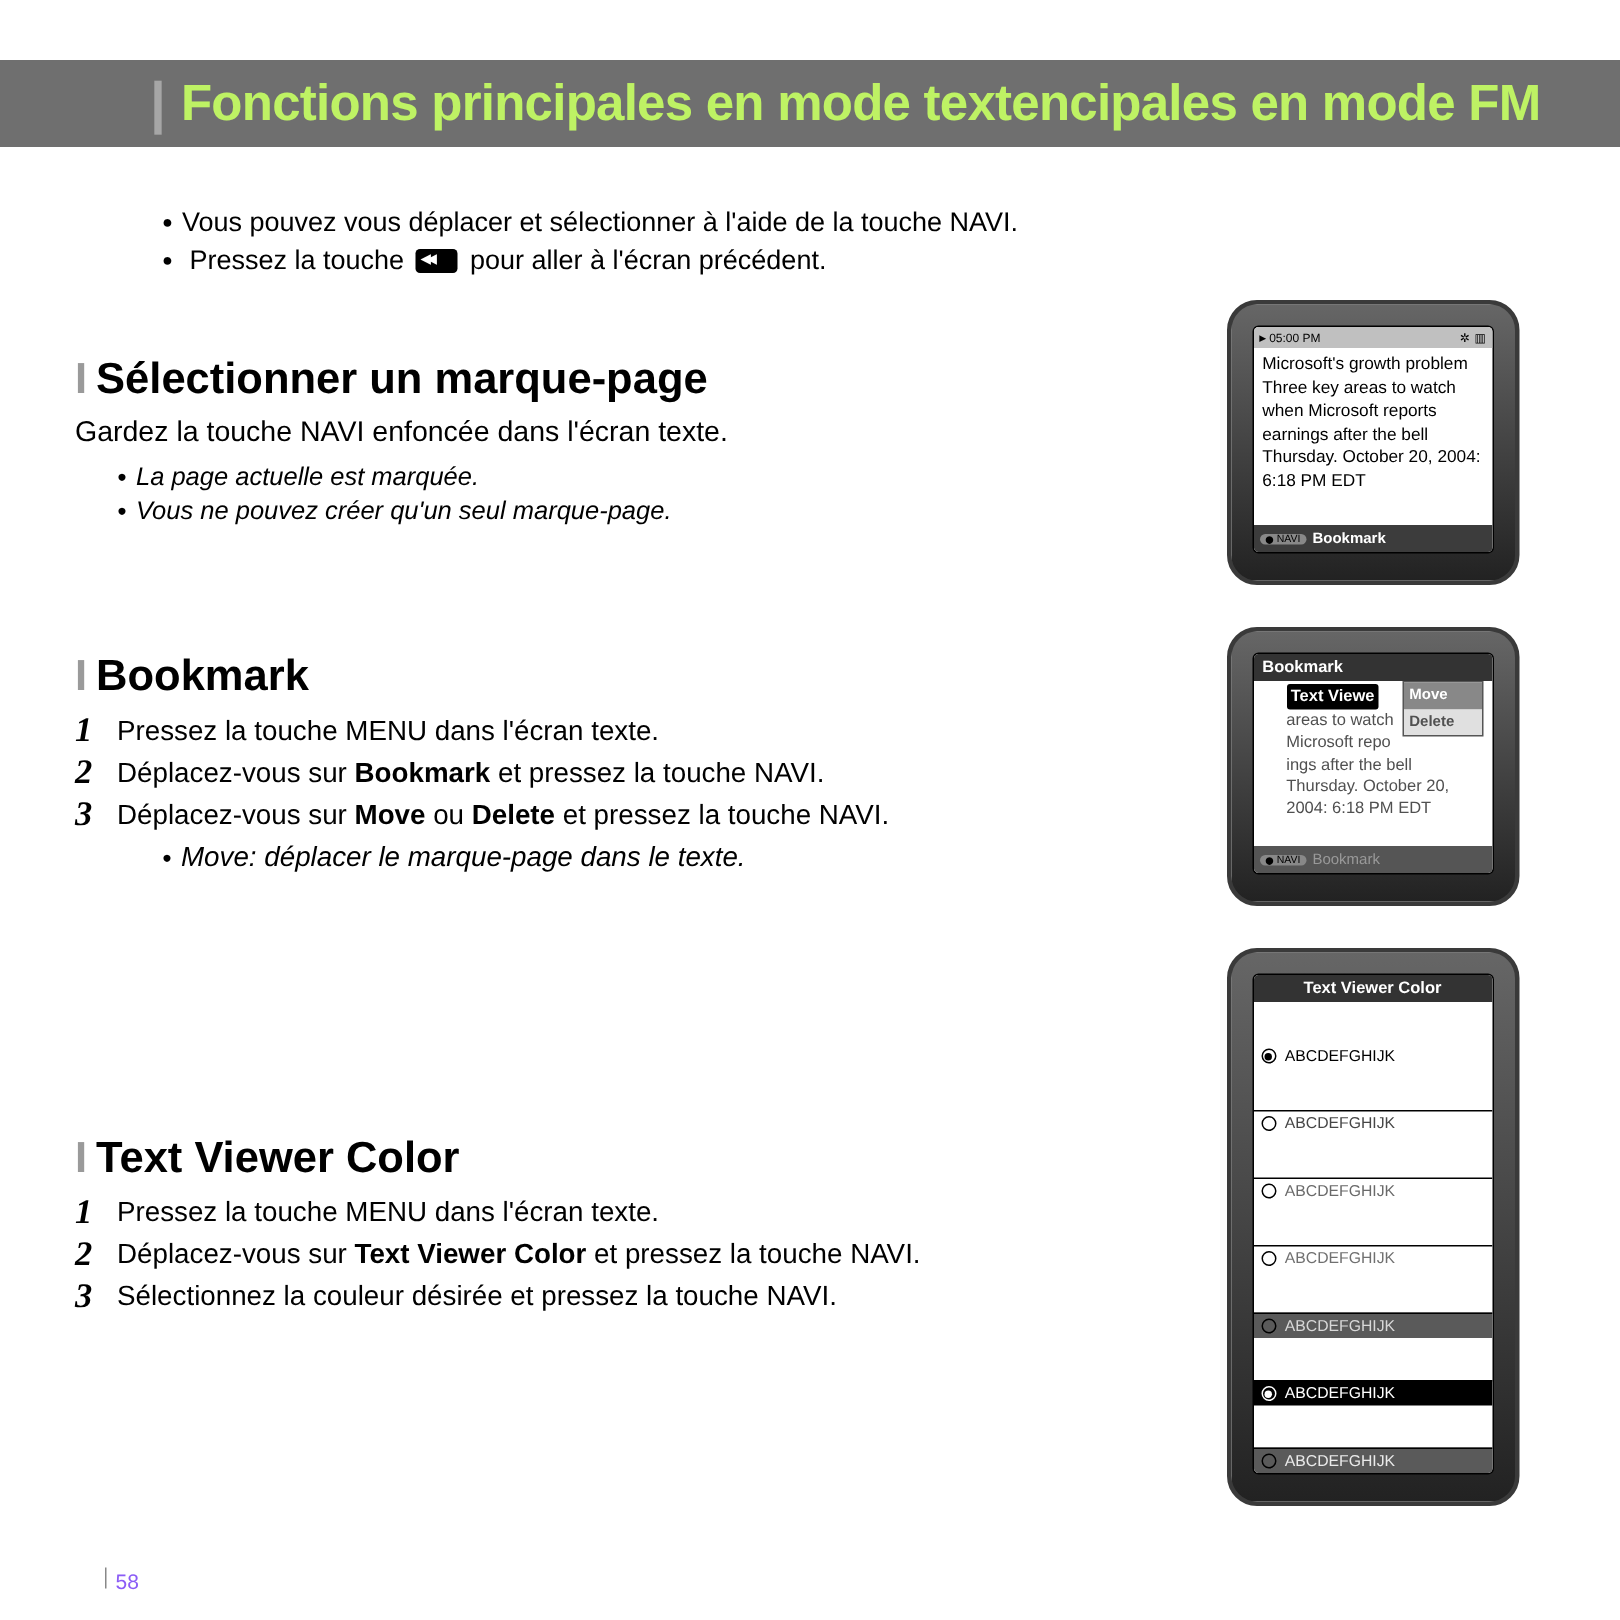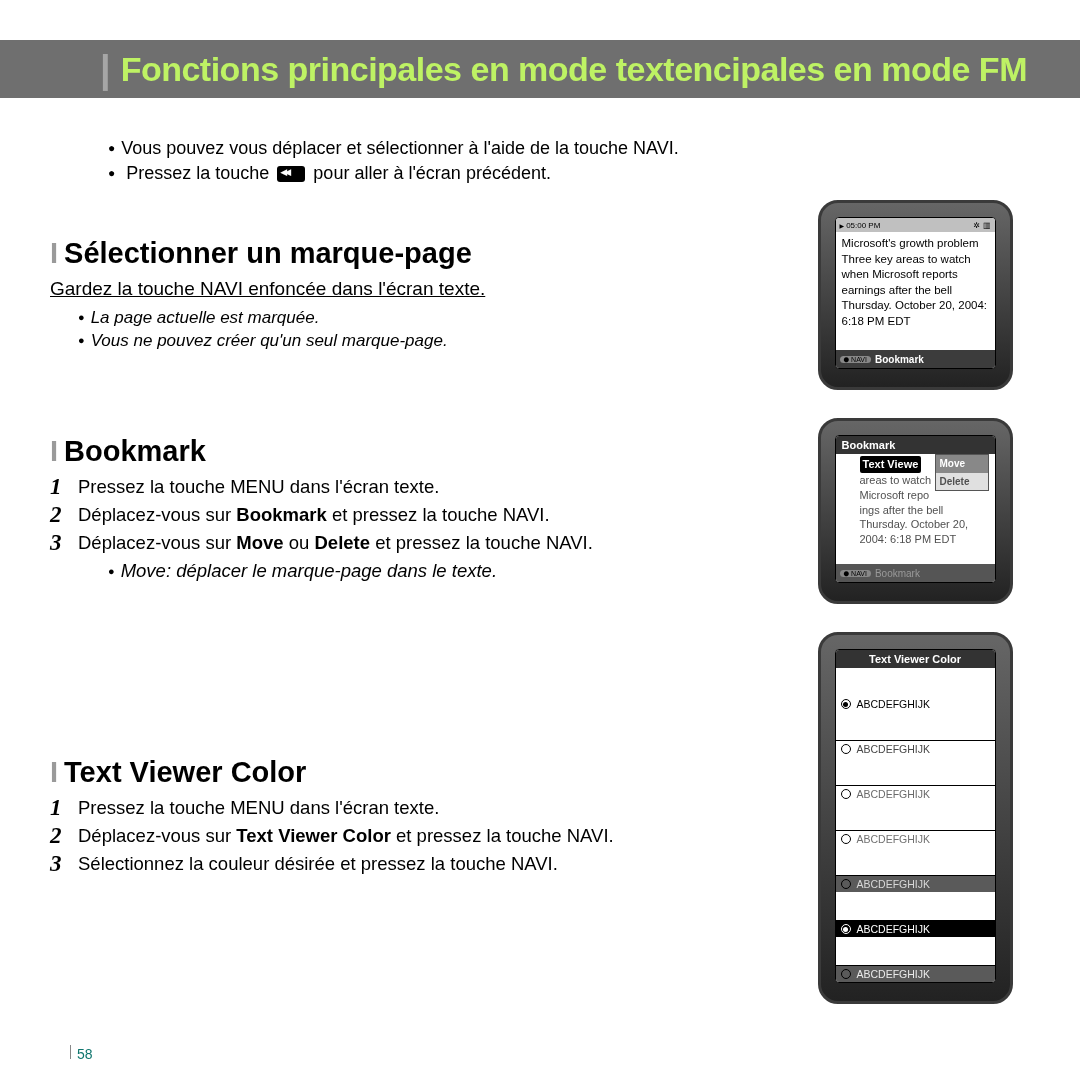--- a/index.html
+++ b/index.html
@@ -13,21 +13,21 @@
   .intro { margin: 0 0 16px 58px; font-size: 18px; color: #000; }
   .intro p { margin: 4px 0; }
   .bullet::before { content: "●"; font-size: 12px; margin-right: 6px; position: relative; top: -2px; }
 
   .content-row { display: flex; gap: 35px; margin-bottom: 28px; align-items: center; }
   .text-col { flex: 1; }
   .device-col { width: 250px; display: flex; justify-content: center; align-items: flex-start; }
 
   h2 { font-size: 29px; font-weight: bold; color: #000; margin-bottom: 8px; }
   h2 .hpipe { color: #9a9a9a; margin-right: 6px; }
-  .subhead { font-size: 19px; margin: 4px 0 8px 0; text-decoration: underline; }
+  .subhead { font-size: 19px; margin: 4px 0 8px 0; }
 
   ol.steps { list-style: none; padding-left: 0; margin-top: 6px; }
   ol.steps li { font-size: 18.5px; margin: 6px 0 6px 0; position: relative; padding-left: 28px; }
   ol.steps li .num { font-family: "Times New Roman", serif; font-style: italic; font-weight: bold; font-size: 23px; position: absolute; left: 0; top: -2px; }
 
   .sub-bullets { list-style: none; padding-left: 28px; margin-top: 4px; font-style: italic; }
   .sub-bullets li { font-size: 17px; margin: 3px 0; }
   .sub-bullets li::before { content: "●"; font-size: 11px; margin-right: 6px; position: relative; top: -2px; }
 
   .rewind-icon { display: inline-block; width: 28px; height: 16px; background: #000; border-radius: 3px; position: relative; vertical-align: middle; margin: 0 3px; }
@@ -41,21 +41,21 @@
   .screen .status .time::before { content: "▶"; font-size: 6px; }
   .screen .status .right-icons { display: flex; gap: 3px; align-items: center; }
   .gear-icon, .batt-icon { font-size: 8px; }
   .screen .body { font-size: 11.5px; line-height: 1.35; padding: 4px 6px; min-height: 118px; font-family: Arial, sans-serif; }
   .screen .footer { background: #3c3c3c; color: #fff; height: 18px; display: flex; align-items: center; padding: 0 4px; font-size: 10px; }
   .navi-pill { background: #888; color: #000; border-radius: 6px; padding: 0 4px; font-size: 7px; margin-right: 4px; display: inline-flex; align-items: center; }
   .navi-pill::before { content: "⬤"; font-size: 5px; margin-right: 2px; }
 
   
   .device2 .screen .header2 { background: #333; color: #fff; font-size: 11px; font-weight: bold; padding: 3px 6px; }
-  .device2 .screen .body2 { position: relative; font-size: 11px; line-height: 1.35; padding: 2px 6px 4px 4px; min-height: 110px; color: #505050; margin-left: 20px; }
+  .device2 .screen .body2 { position: relative; font-size: 11px; line-height: 1.35; padding: 2px 6px 4px 22px; min-height: 110px; color: #505050; }
   .device2 .row-hilite { background: #000; color: #fff; font-weight: bold; display: inline-block; padding: 1px 3px; border-radius: 2px; }
   .popup { position: absolute; right: 6px; top: 0px; width: 54px; border: 1px solid #555; font-size: 10px; font-weight: bold; }
   .popup div { padding: 2px 4px; }
   .popup .sel { background: #888; color: #fff; }
   .popup .item2 { background: #e0e0e0; }
   .device2 .footer2 { background: #555; color: #999; height: 18px; display: flex; align-items: center; padding: 0 4px; font-size: 10px; }
 
   
   .device3 .screen .header3 { background: #333; color: #fff; font-size: 11px; font-weight: bold; padding: 3px 6px; text-align: center; }
   .color-list { font-size: 10.5px; }
@@ -66,21 +66,21 @@
   .crow.c1 { color: #000; }
   .crow.c2 { color: #464646; }
   .crow.c3 { color: #6a6a6a; }
   .crow.c4 { color: #707070; }
   .crow.c5 { background: #5a5a5a; color: #d8d8d8; }
   .crow.c6 { background: #000; color: #fff; }
   .crow.c6 .radio { border-color: #fff; }
   .crow.c6 .radio.checked::after { background: #fff; }
   .crow.c7 { background: #5a5a5a; color: #eaeaea; }
 
-  .pagenum { position: absolute; left: 70px; bottom: 18px; font-size: 14px; color: #0f766e; }
+  .pagenum { position: absolute; left: 70px; bottom: 18px; font-size: 14px; color: #8b5cf6; }
   .pagenum::before { content: ""; border-left: 1px solid #888; padding-right: 6px; height: 14px; display: inline-block; }
 </style>
 </head>
 <body>
 
 <div class="page">
 
   <div class="title-bar">
     <span class="pipe">|</span>
     <h1>Fonctions principales en mode textencipales en mode FM</h1>

